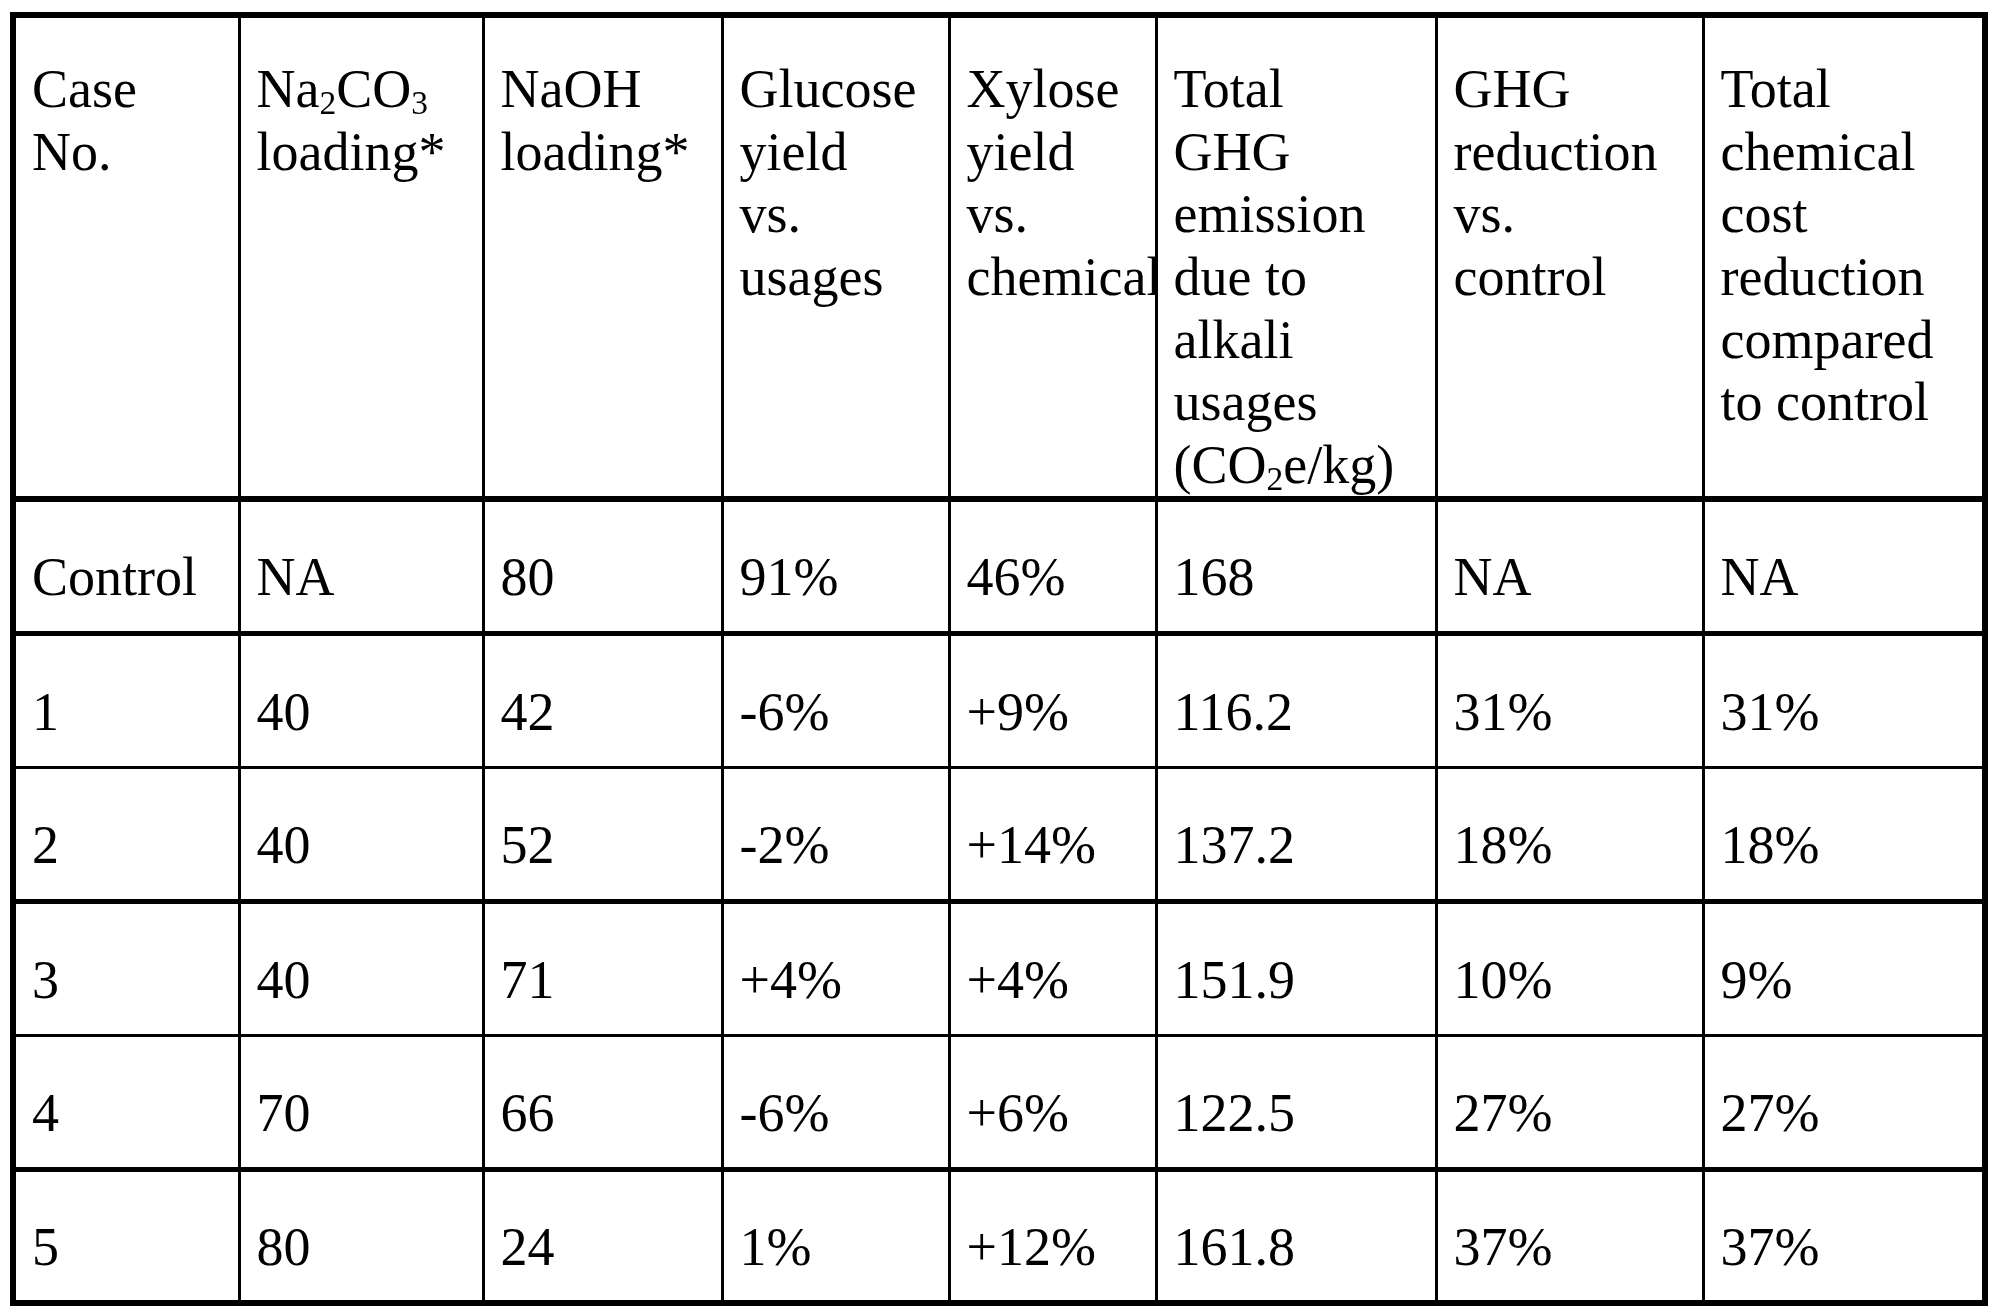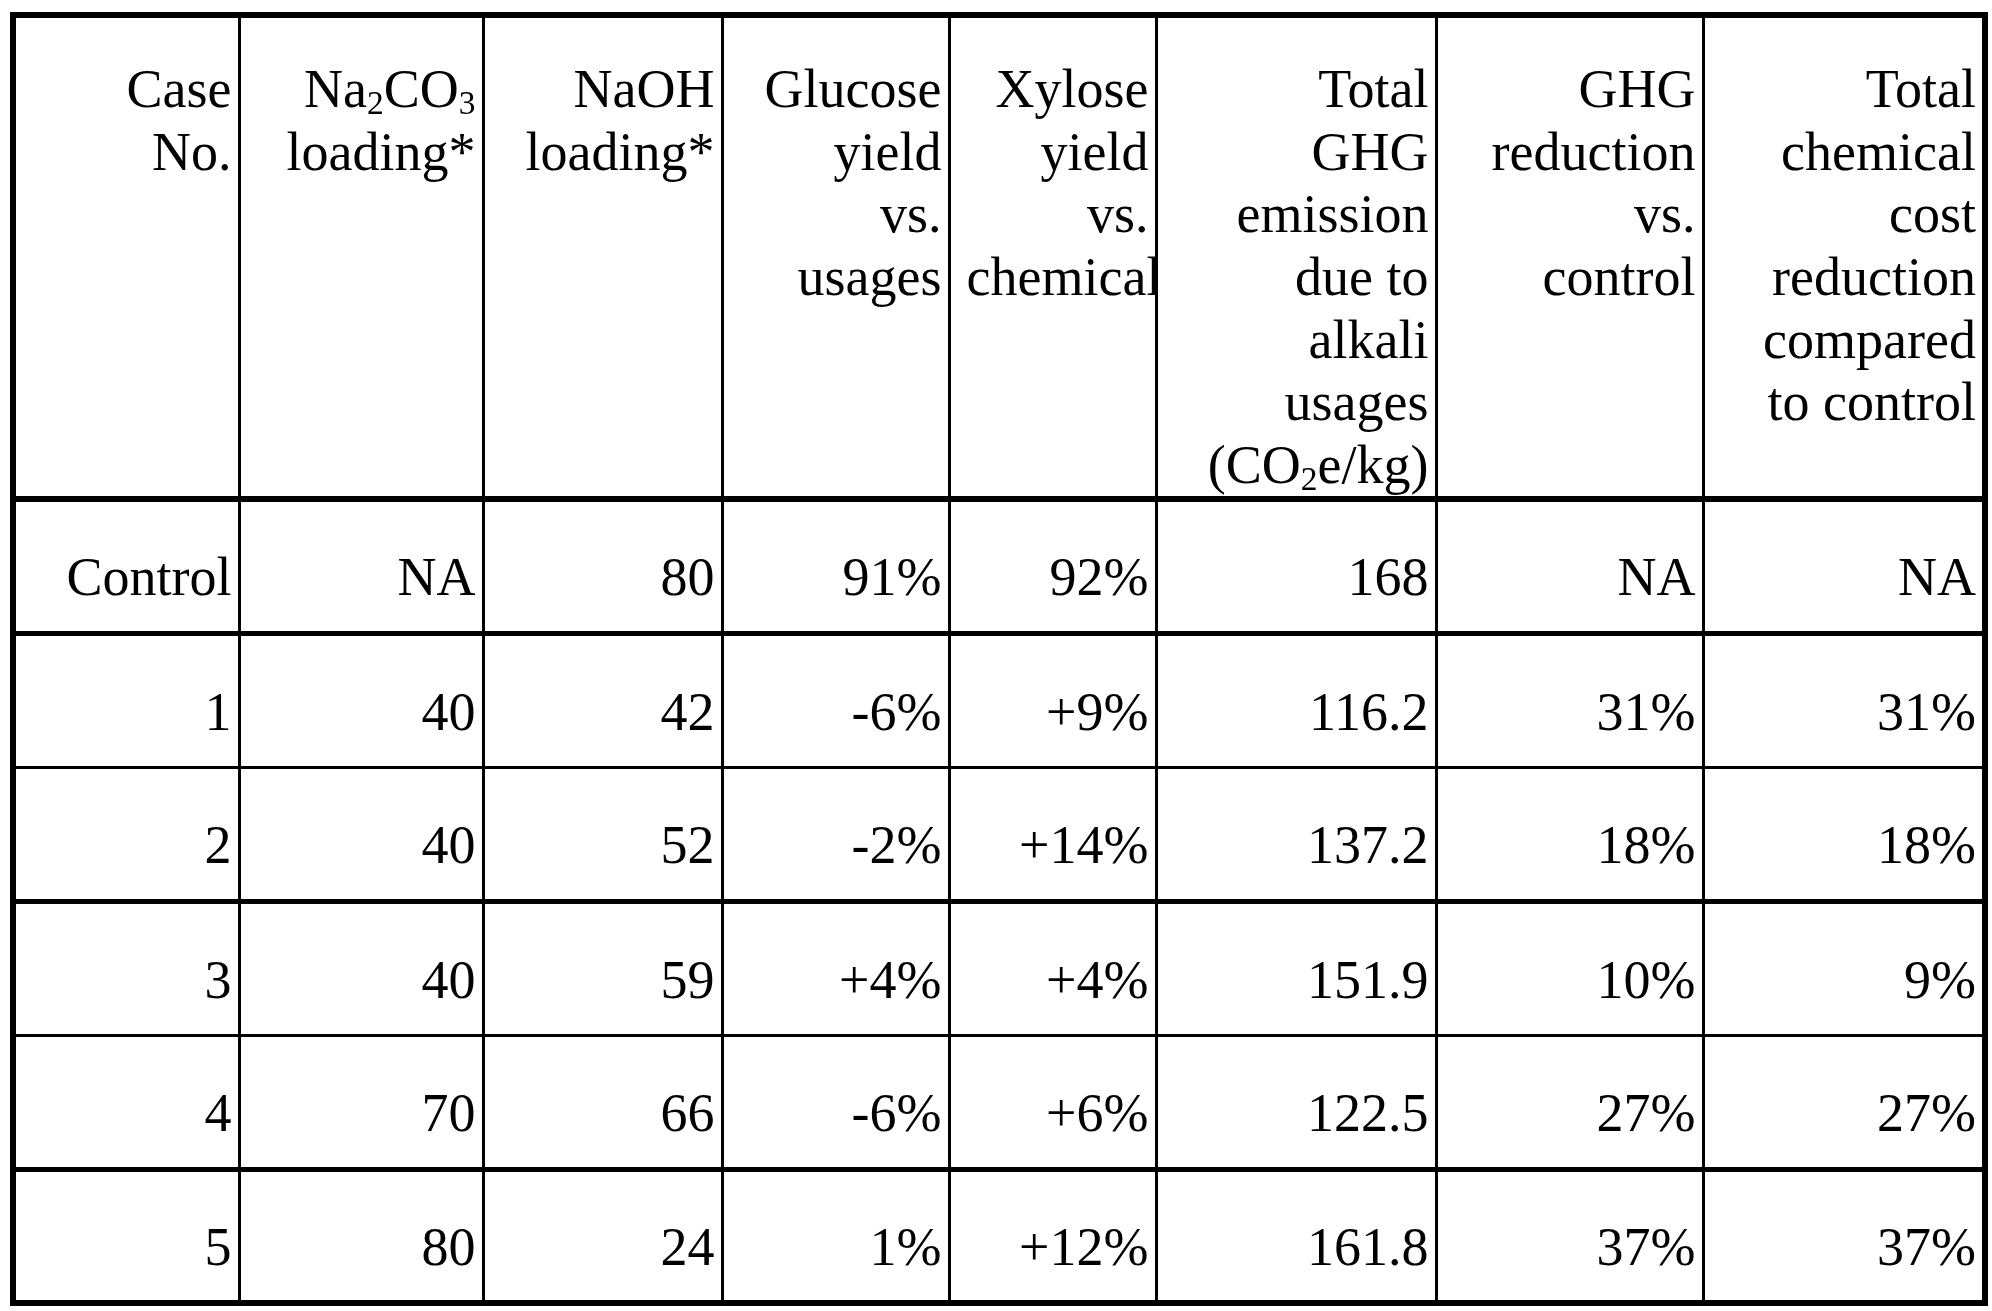--- a/index.html
+++ b/index.html
@@ -21,21 +21,21 @@
     top: 12px;
     width: 1972px;
     border-collapse: collapse;
     table-layout: fixed;
     border: 6px solid #000000;
   }
   .doc-table th,
   .doc-table td {
     border: 3px solid #000000;
     font-weight: normal;
-    text-align: right;
+    text-align: left;
     font-size: 54px;
     line-height: 1.16;
     padding: 0 6px 0 16px;
     overflow: hidden;
     color: #000000;
   }
   .doc-table thead tr {
     height: 478px;
   }
   .doc-table thead th {
@@ -112,21 +112,21 @@
 compared
 to control</th>
       </tr>
     </thead>
     <tbody>
       <tr class="heavy-bottom">
         <td>Control</td>
         <td>NA</td>
         <td>80</td>
         <td>91%</td>
-        <td>92%</td>
+        <td>46%</td>
         <td>168</td>
         <td>NA</td>
         <td>NA</td>
       </tr>
       <tr>
         <td>1</td>
         <td>40</td>
         <td>42</td>
         <td>-6%</td>
         <td>+9%</td>
@@ -140,21 +140,21 @@
         <td>52</td>
         <td>-2%</td>
         <td>+14%</td>
         <td>137.2</td>
         <td>18%</td>
         <td>18%</td>
       </tr>
       <tr>
         <td>3</td>
         <td>40</td>
-        <td>59</td>
+        <td>71</td>
         <td>+4%</td>
         <td>+4%</td>
         <td>151.9</td>
         <td>10%</td>
         <td>9%</td>
       </tr>
       <tr class="heavy-bottom">
         <td>4</td>
         <td>70</td>
         <td>66</td>

